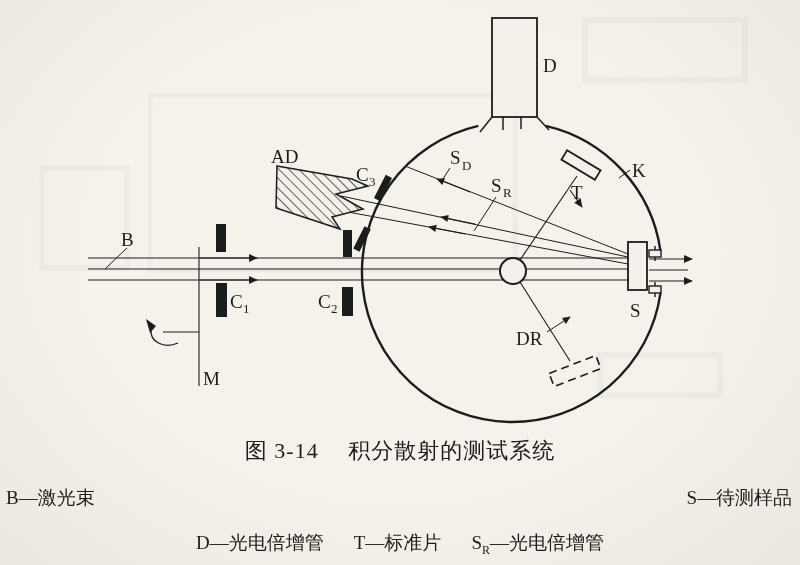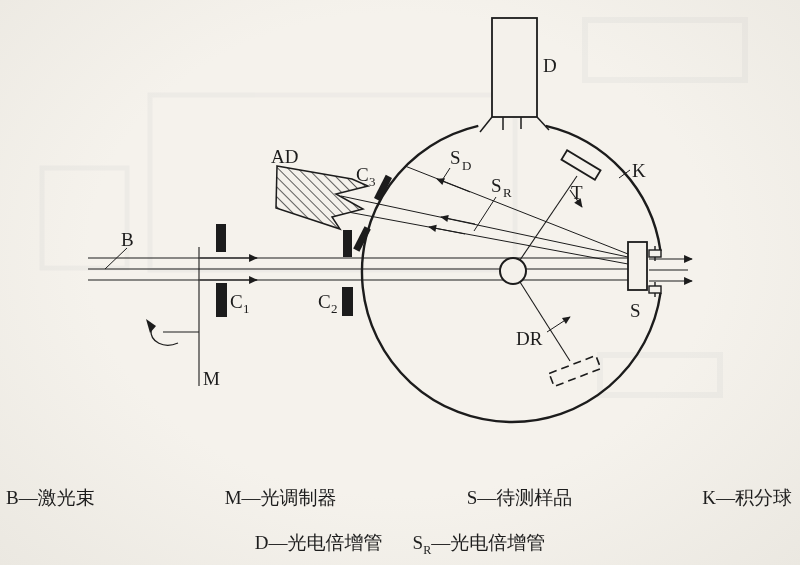--- a/index.html
+++ b/index.html
@@ -155,26 +155,26 @@
     <text class="dsub" x="331" y="313">2</text>
     <text class="dlabel" x="356" y="181">C</text>
     <text class="dsub" x="369" y="186">3</text>
 
     <text class="dlabel" x="450" y="164">S</text>
     <text class="dsub" x="462" y="170">D</text>
     <text class="dlabel" x="491" y="192">S</text>
     <text class="dsub" x="503" y="197">R</text>
   </svg>
 
+  <div class="caption">图 3-14　 积分散射的测试系统</div>
 
   <div class="legend legend-1">
     <span class="seg">B—激光束</span>
-    <span class="seg">M—光调制器</span>
     <span class="seg">S—待测样品</span>
-    <span class="seg">K—积分球</span>
   </div>
 
   <div class="legend legend-2">
     <span class="seg">D—光电倍增管</span>
+    <span class="seg">T—标准片</span>
     <span class="seg"><span>S</span><sub>R</sub><span>—光电倍增管</span></span>
   </div>
 
 </div>
 
 </body></html>

